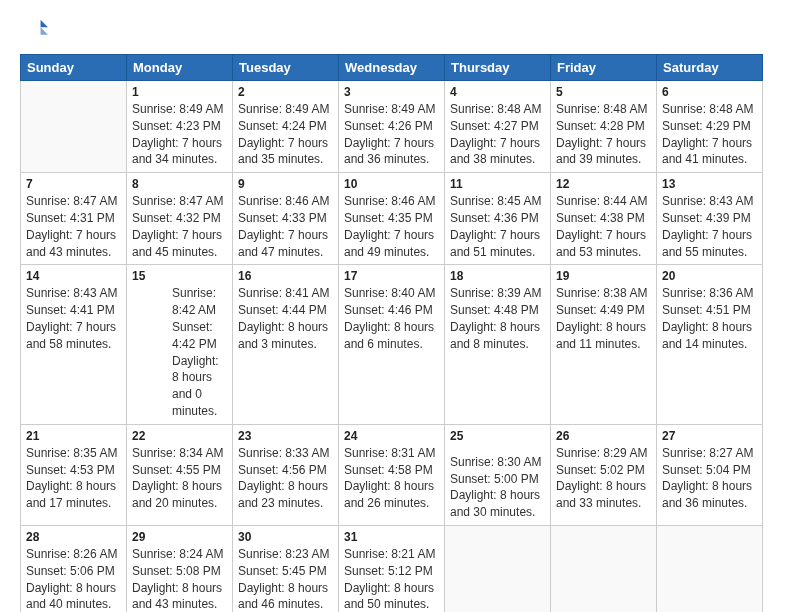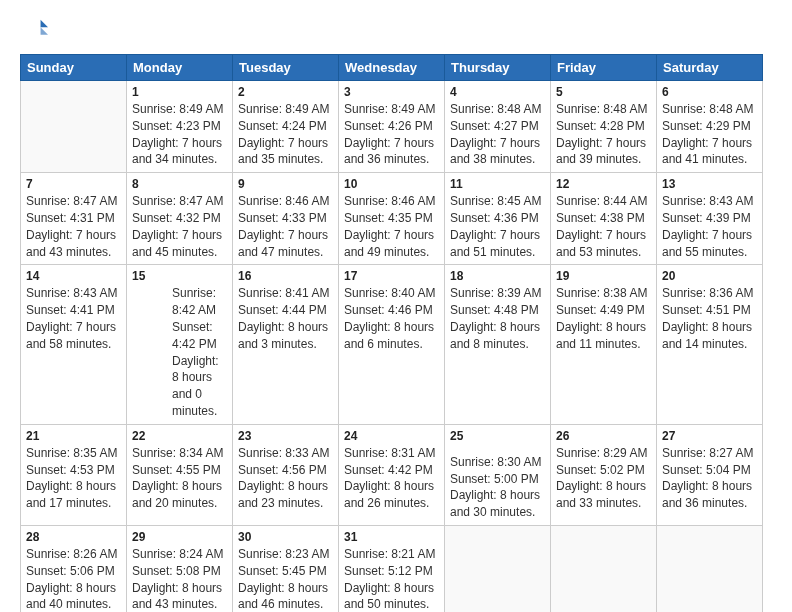--- a/index.html
+++ b/index.html
@@ -292,21 +292,21 @@
           <td>
             <span class="day-number">23</span>
             <div class="day-info" style="white-space: pre-line;">Sunrise: 8:33 AM
 Sunset: 4:56 PM
 Daylight: 8 hours
 and 23 minutes.</div>
           </td>
           <td>
             <span class="day-number">24</span>
             <div class="day-info" style="white-space: pre-line;">Sunrise: 8:31 AM
-Sunset: 4:42 PM
+Sunset: 4:58 PM
 Daylight: 8 hours
 and 26 minutes.</div>
           </td>
           <td>
             <span class="day-number">25</span>
             <div class="day-info" style="white-space: pre-line; margin-top: 11px;">Sunrise: 8:30 AM
 Sunset: 5:00 PM
 Daylight: 8 hours
 and 30 minutes.</div>
           </td>

